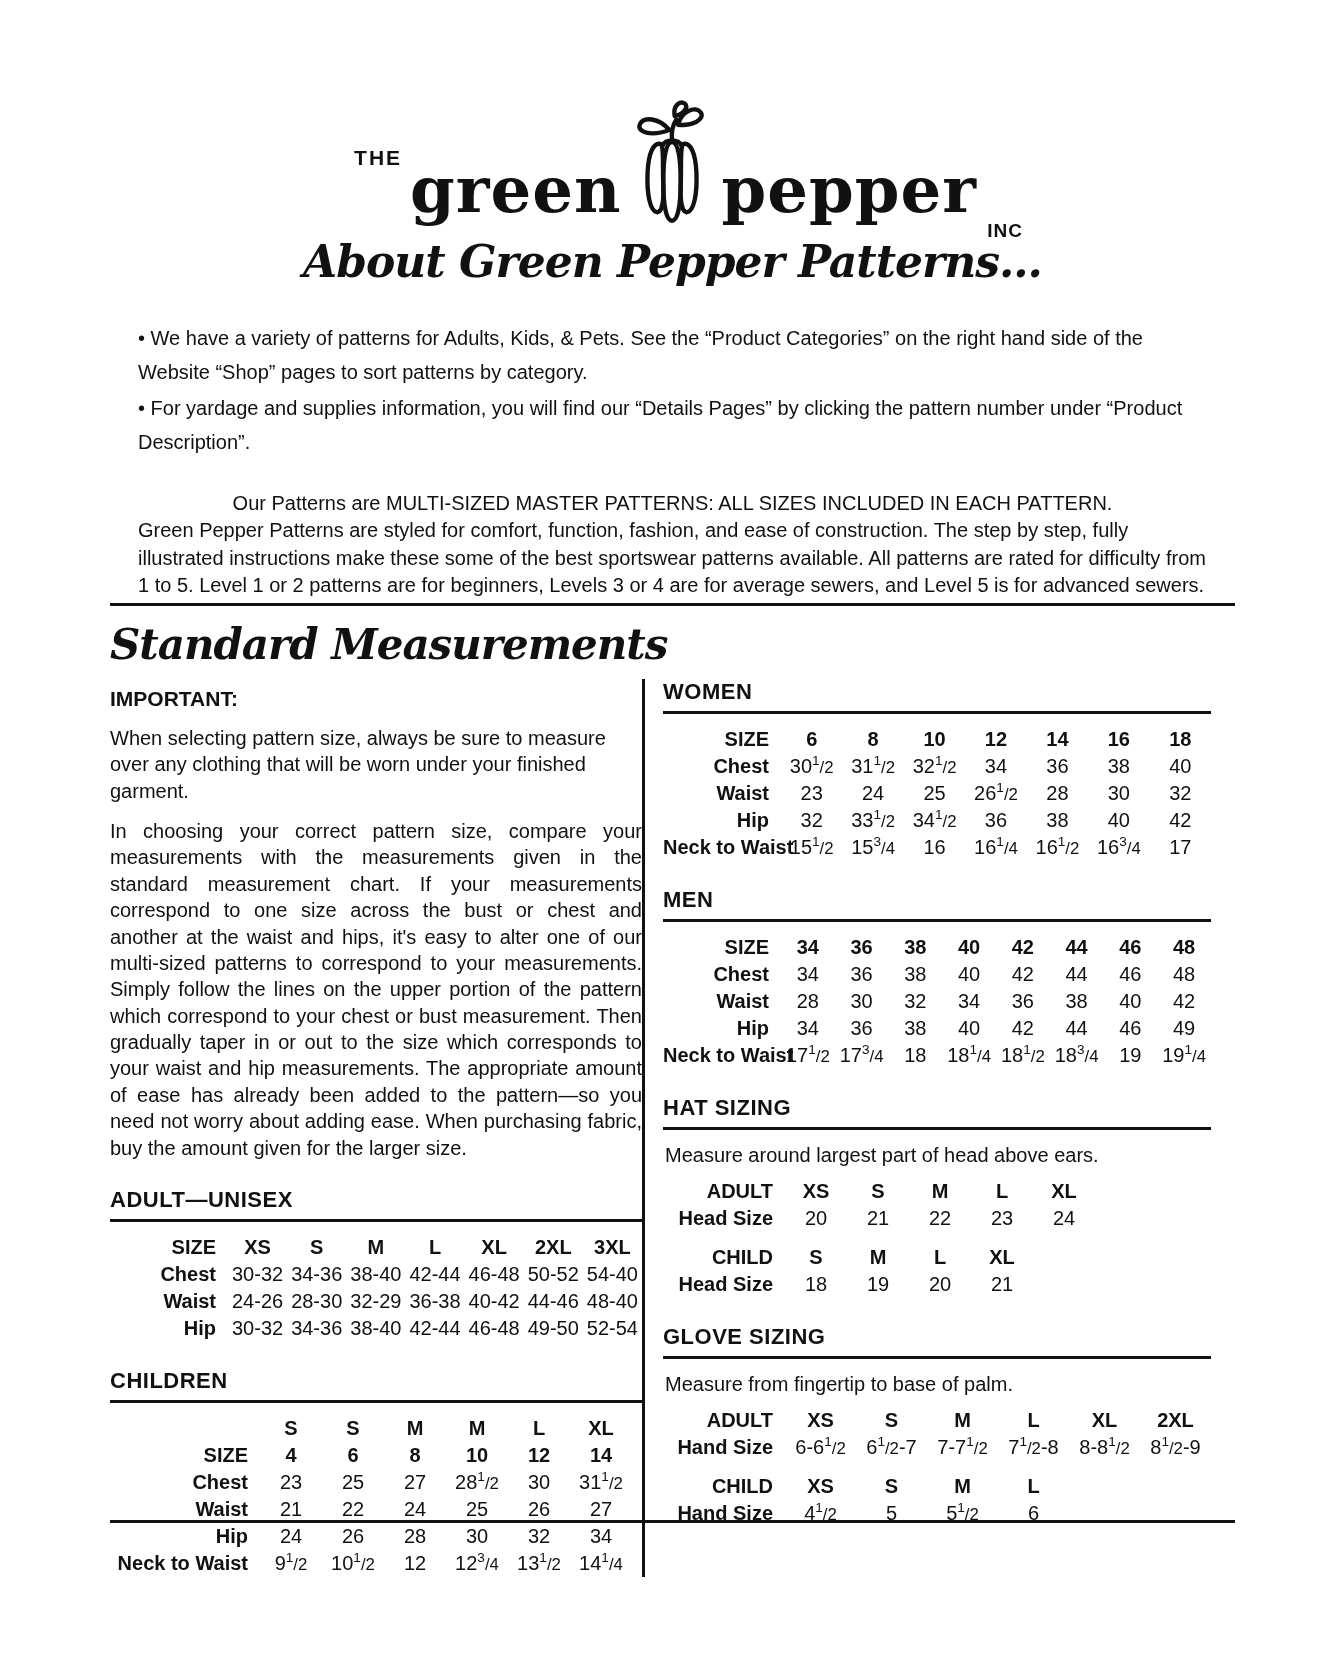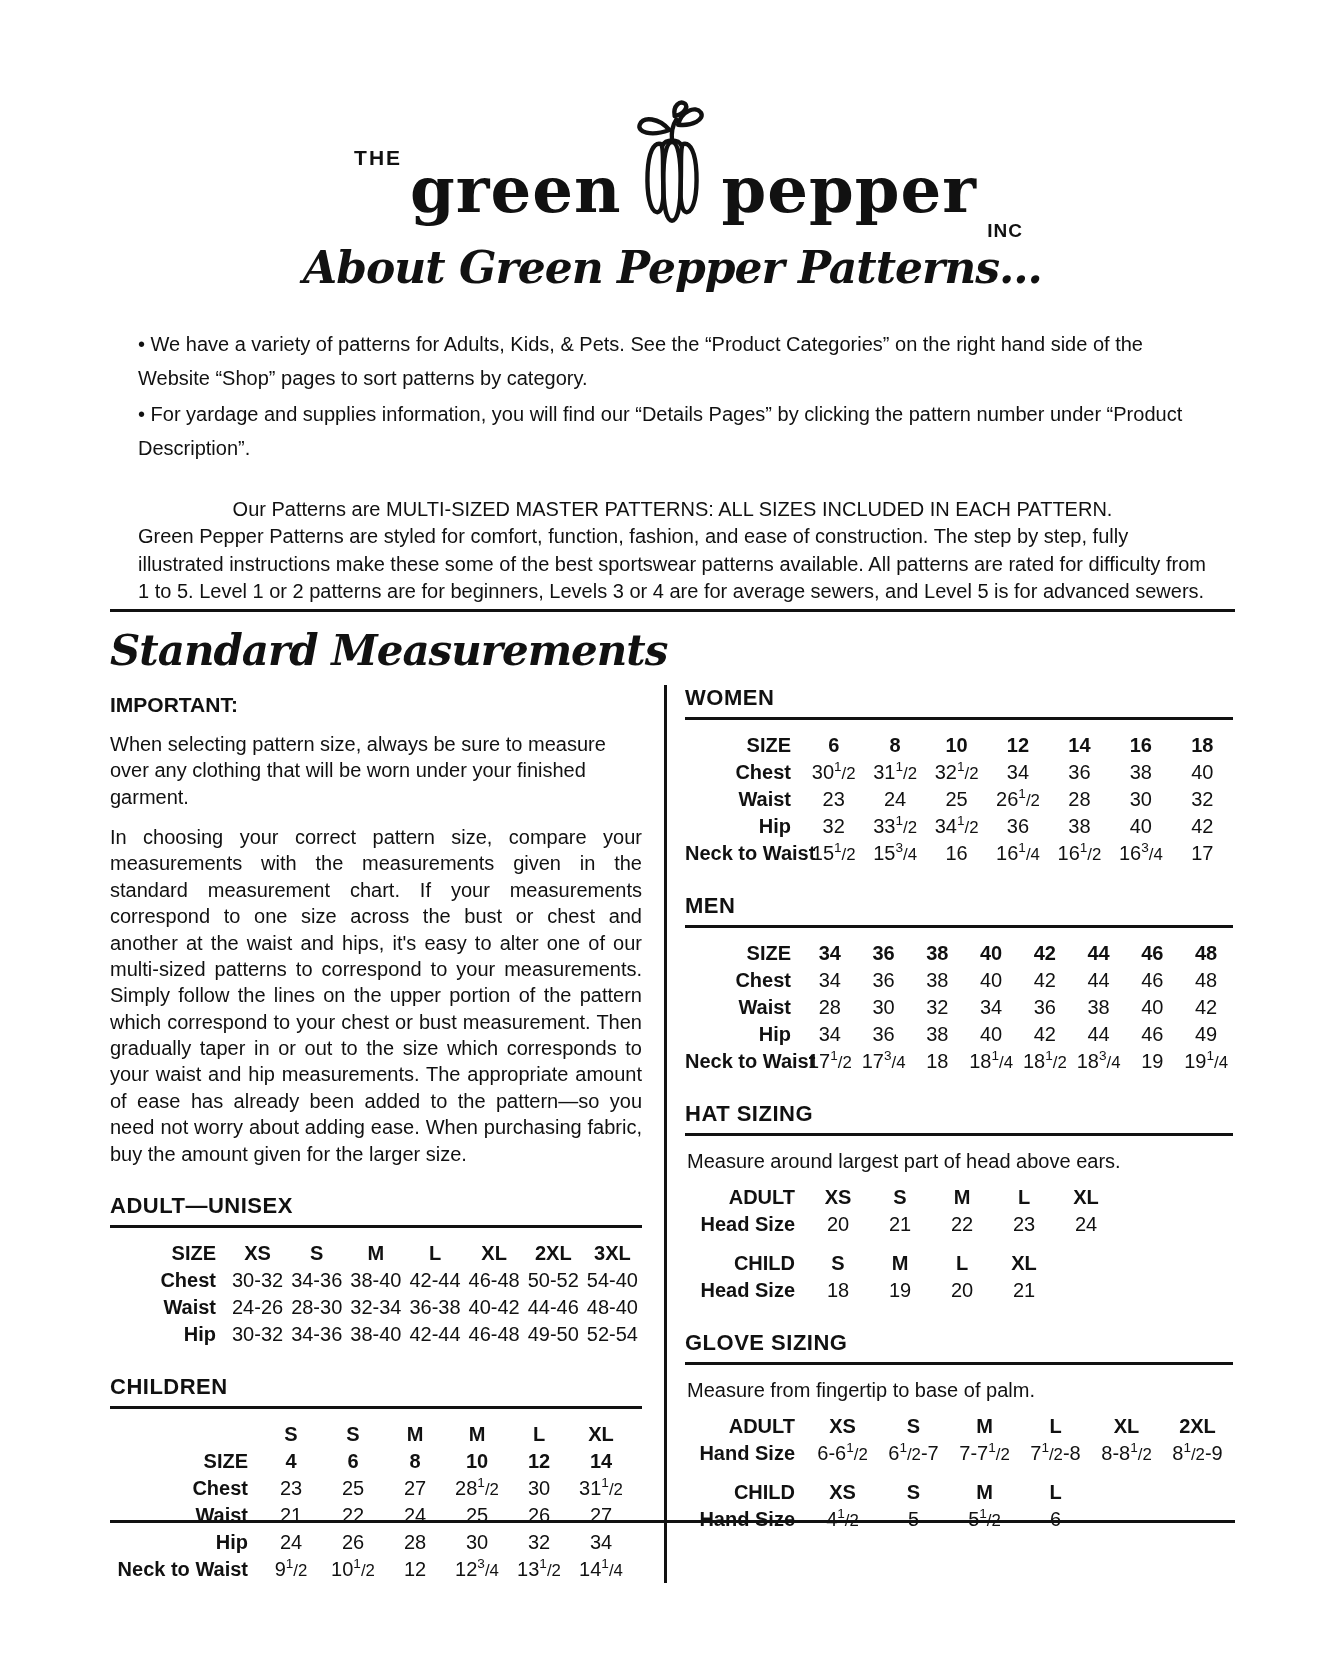--- a/index.html
+++ b/index.html
@@ -12,37 +12,37 @@
   
   .brand{display:flex;justify-content:center;align-items:flex-end;margin-top:98px;}
   .brand-the{font-weight:bold;font-size:21px;letter-spacing:2px;margin:0 8px 46px 0;}
   .brand-word{font-family:"DejaVu Serif", serif;font-weight:bold;font-size:64px;letter-spacing:1px;line-height:1;margin-bottom:-6px;}
   .pepper-wrap{position:relative;display:flex;align-items:flex-end;}
   .pepper-svg{margin:0 2px -14px 2px;}
   .brand-inc{position:absolute;right:-46px;bottom:-26px;font-weight:bold;font-size:19px;letter-spacing:1px;}
   
   .about-title{
     font-family:"DejaVu Serif", serif;font-style:italic;font-weight:bold;
-    font-size:44px;text-align:center;margin:26px 0 0 0;letter-spacing:-1px;
+    font-size:44px;text-align:center;margin:20px 0 0 0;letter-spacing:-1px;
   }
   .sm-title{
     font-family:"DejaVu Serif", serif;font-style:italic;font-weight:bold;
     font-size:42px;margin:14px 0 10px 0;letter-spacing:-1px;
   }
   
   .intro{margin:34px 28px 0 28px;}
   .intro p{margin:0;}
   .bullet{line-height:1.7;margin-bottom:2px !important;}
   .center-line{text-align:center;margin-top:30px !important;line-height:1.4;}
   .para-rest{line-height:1.38;}
   .rule-top{height:3px;background:#111;margin-top:3px;}
   
   .columns{display:flex;align-items:stretch;min-height:862px;margin-top:6px;}
   .col-left{width:532px;}
-  .col-right{width:548px;border-left:3px solid #111;padding-left:18px;margin-left:22px;}
+  .col-right{width:548px;border-left:3px solid #111;padding-left:18px;}
   .imp{font-size:21px;font-weight:bold;margin:8px 0 14px 0;}
   .col-left p{margin:0 0 14px 0;line-height:1.32;}
   .just{text-align:justify;}
   .sec-title{
     font-size:22px;font-weight:bold;letter-spacing:.5px;
     border-bottom:3px solid #111;padding-bottom:6px;margin:26px 0 12px 0;
   }
   .sec-title.first{margin-top:0;}
   .note{margin:4px 0 10px 2px;line-height:1.3;}
   
@@ -128,21 +128,21 @@
               <span class="tcell">38-40</span>
               <span class="tcell">42-44</span>
               <span class="tcell">46-48</span>
               <span class="tcell">50-52</span>
               <span class="tcell">54-40</span>
             </div>
             <div class="trow">
               <span class="tlabel">Waist</span>
               <span class="tcell">24-26</span>
               <span class="tcell">28-30</span>
-              <span class="tcell">32-34</span>
+              <span class="tcell">32-29</span>
               <span class="tcell">36-38</span>
               <span class="tcell">40-42</span>
               <span class="tcell">44-46</span>
               <span class="tcell">48-40</span>
             </div>
             <div class="trow">
               <span class="tlabel">Hip</span>
               <span class="tcell">30-32</span>
               <span class="tcell">34-36</span>
               <span class="tcell">38-40</span>

